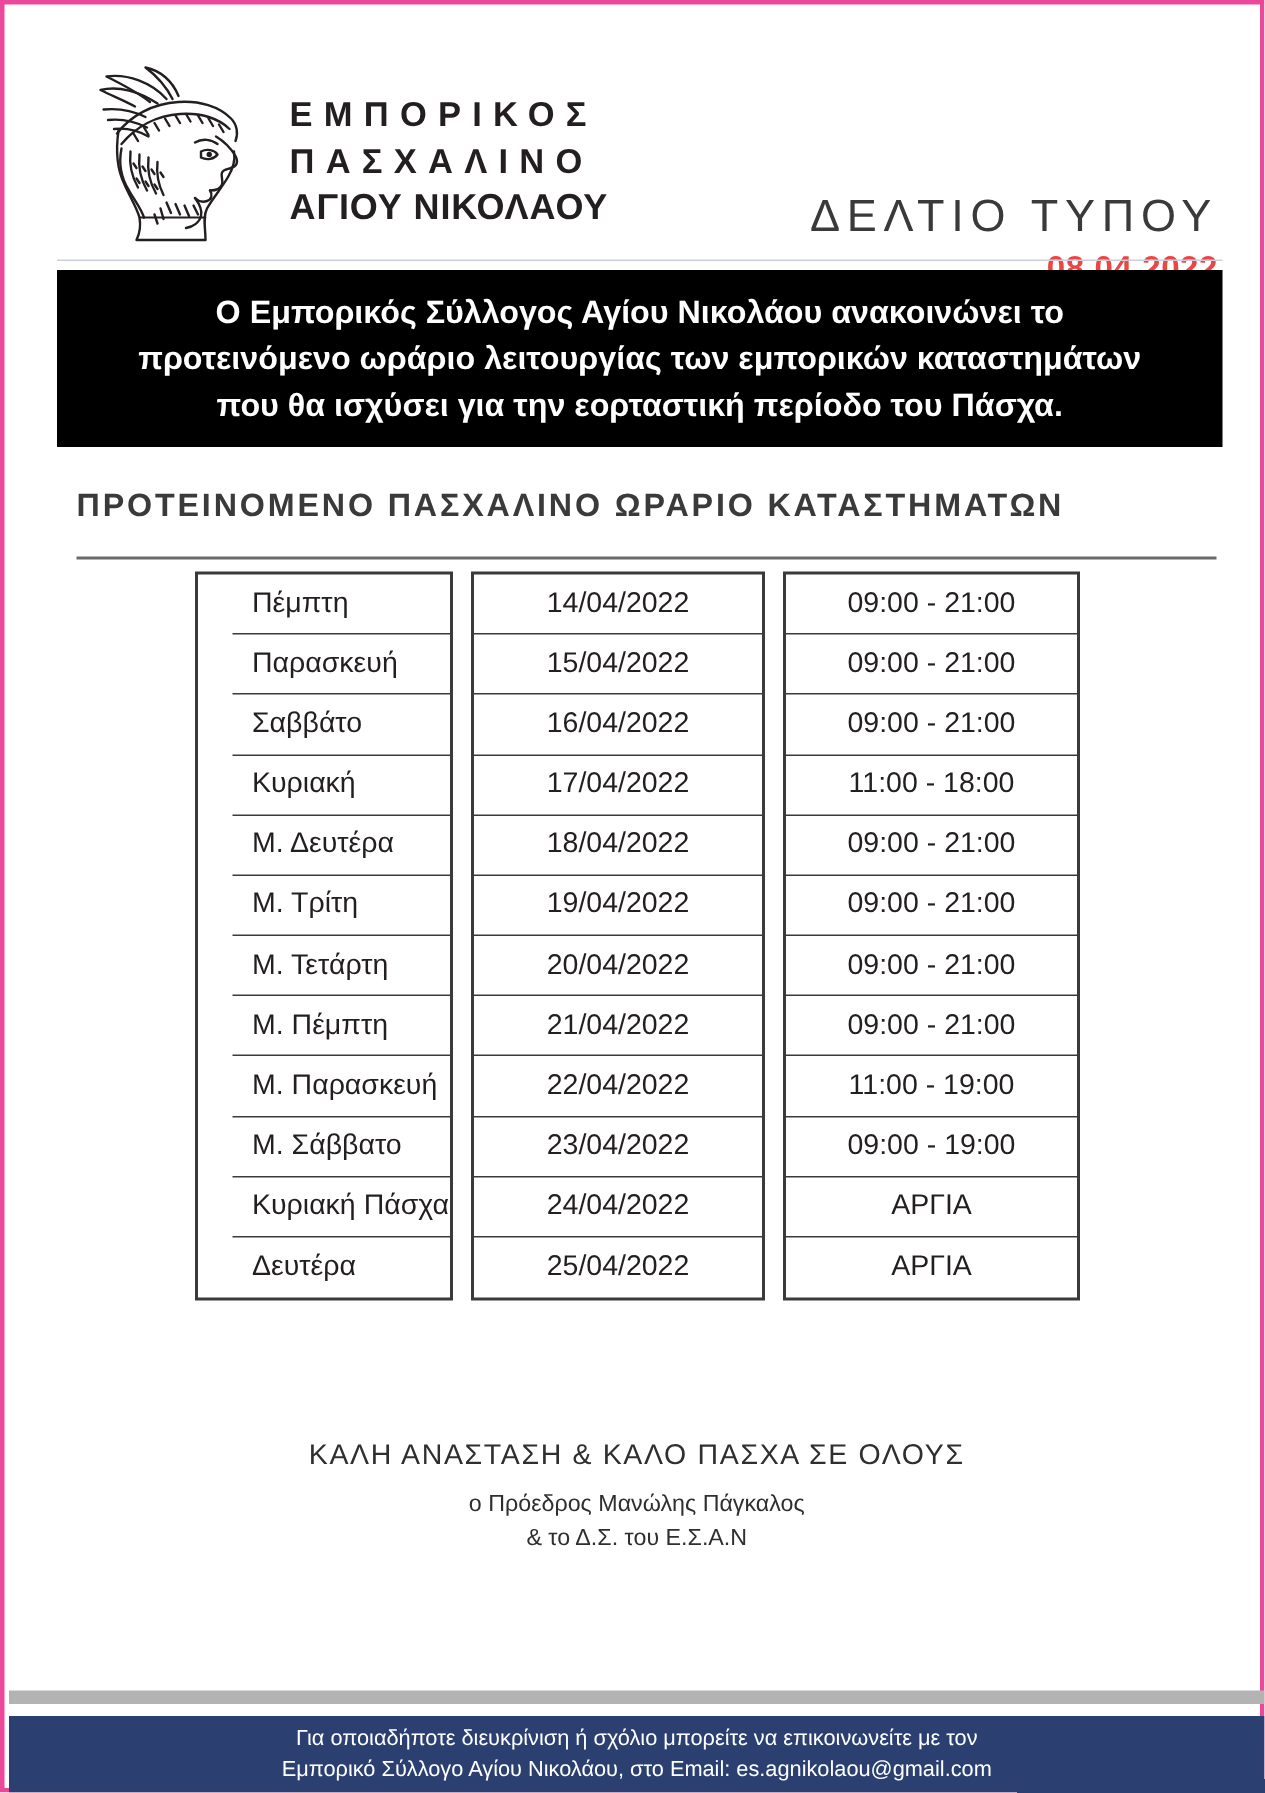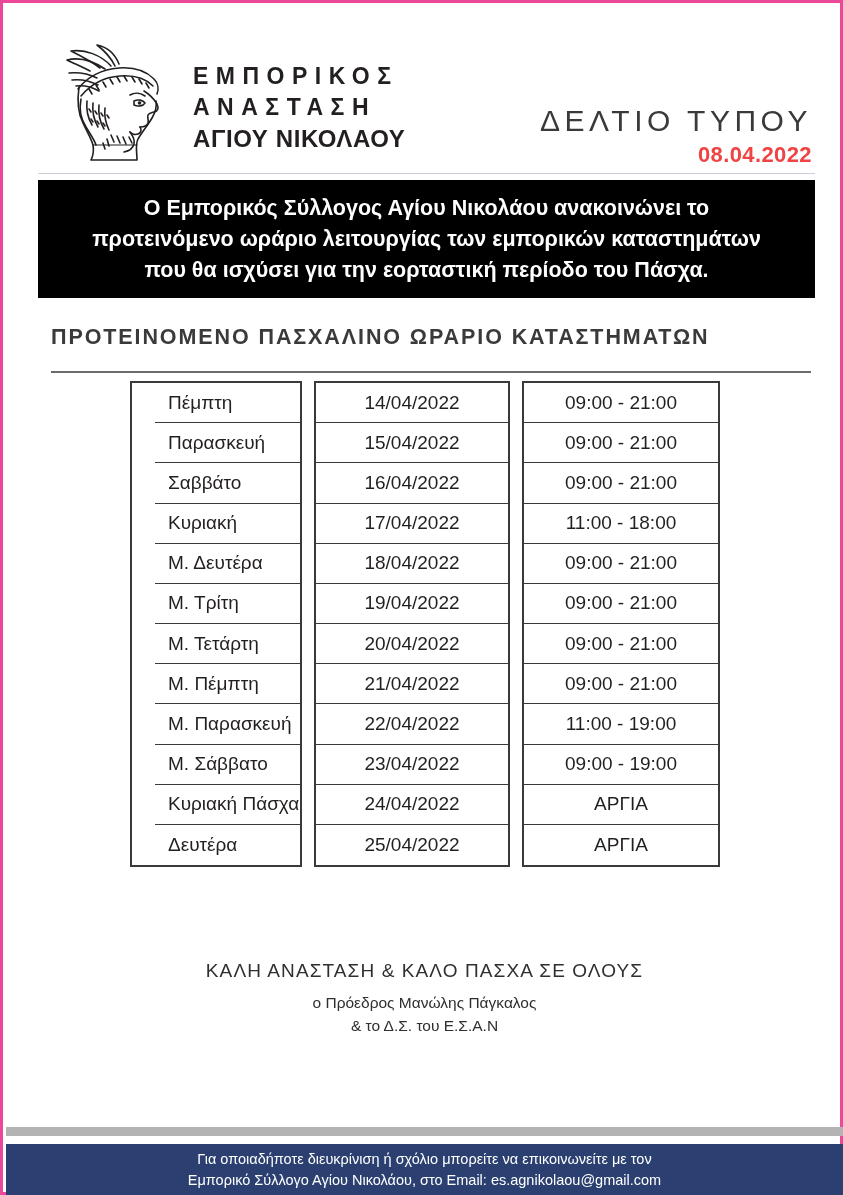--- a/index.html
+++ b/index.html
@@ -70,20 +70,21 @@
     top: 100px;
     text-align: right;
   }
   .press-title-main {
     font-size: 30px;
     font-weight: 400;
     letter-spacing: 4.5px;
     color: #3a3a3a;
     line-height: 36px;
     white-space: nowrap;
+    margin-top: 24px;
   }
   .press-title-date {
     font-size: 22px;
     font-weight: 700;
     letter-spacing: 0.4px;
     color: #ef4444;
     line-height: 27px;
     margin-top: 2px;
     white-space: nowrap;
   }
@@ -290,21 +291,21 @@
           <path d="M44 70 L46 73 M50 72 L52 75 M56 74 L58 77 M62 76 L64 79
                    M46 80 L48 83 M52 82 L54 85 M58 84 L60 87"></path>
 
           <path d="M48 106 L92 106" stroke-width="1.2"></path>
         </g>
       </svg>
     </div>
 
     <div id="logo-text">
       <div class="logo-line-1">ΕΜΠΟΡΙΚΟΣ</div>
-      <div class="logo-line-2">ΑΝΑΣΤΑΣΗ</div>
+      <div class="logo-line-2">ΠΑΣΧΑΛΙΝΟ</div>
       <div class="logo-line-3">ΑΓΙΟΥ ΝΙΚΟΛΑΟΥ</div>
     </div>
 
     <div id="press-title">
       <div class="press-title-main">ΔΕΛΤΙΟ ΤΥΠΟΥ</div>
       <div class="press-title-date">08.04.2022</div>
     </div>
 
     <div id="header-rule"></div>
   </div>

